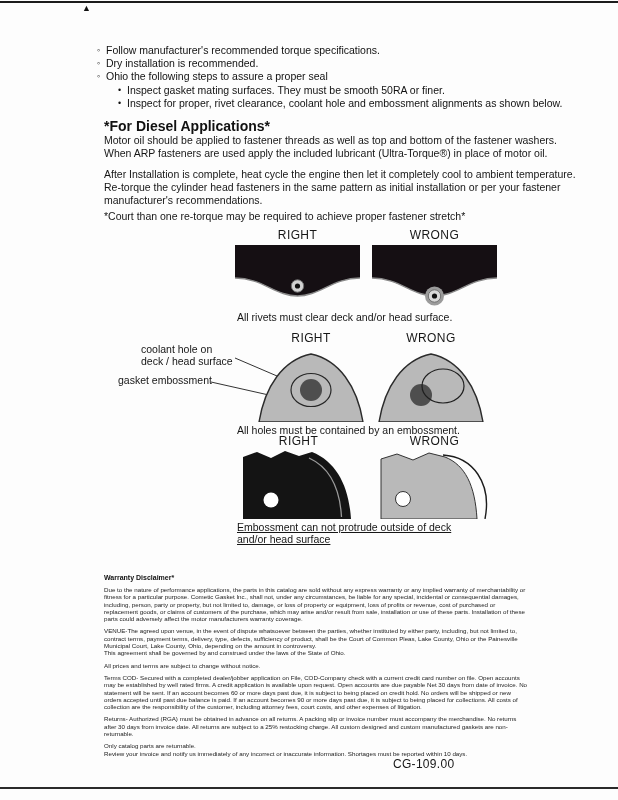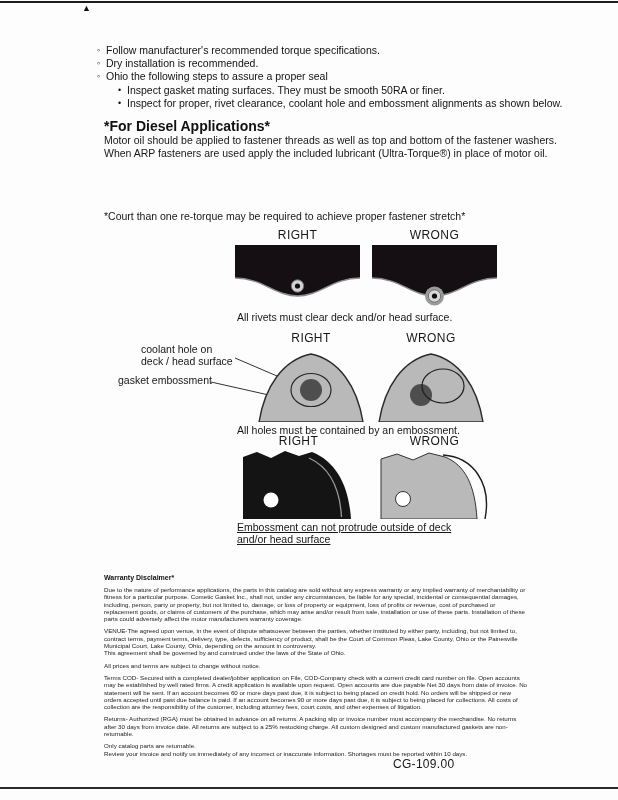--- a/index.html
+++ b/index.html
@@ -71,20 +71,21 @@
       <span>Inspect gasket mating surfaces.  They must be smooth 50RA or finer.</span>
     </div>
     <div class="bullet sub">
       <span class="marker">•</span>
       <span>Inspect for proper, rivet clearance, coolant hole and embossment alignments as shown below.</span>
     </div>
   </div>
 
   <div class="diesel-heading">*For Diesel Applications*</div>
   <div class="body-par p1">Motor oil should be applied to fastener threads as well as top and bottom of the fastener washers. When ARP fasteners are used apply the included lubricant (Ultra-Torque®) in place of motor oil.</div>
+  <div class="body-par p2">After Installation is complete, heat cycle the engine then let it completely cool to ambient temperature. Re-torque the cylinder head fasteners in the same pattern as initial installation or per your fastener manufacturer's recommendations.</div>
   <div class="body-par note">*Court than one re-torque may be required to achieve proper fastener stretch*</div>
 
   <div class="dlabel" style="left:235px; top:228px; width:125px;">RIGHT</div>
   <div class="dlabel" style="left:372px; top:228px; width:125px;">WRONG</div>
 
   <svg class="fig" style="left:235px; top:245px;" width="125" height="64" viewBox="0 0 125 64">
     <path d="M0,0 H125 V33 C98,33 84,51 62.5,51 C41,51 27,33 0,33 Z" fill="#150f13"></path>
     <path d="M0,33 C27,33 41,51 62.5,51 C84,51 98,33 125,33" fill="none" stroke="#8a8a8a" stroke-width="1.4"></path>
     <circle cx="62.5" cy="41" r="6.2" fill="#d2d2d2" stroke="#6f6f6f"></circle>
     <circle cx="62.5" cy="41" r="2.6" fill="#101010"></circle>

